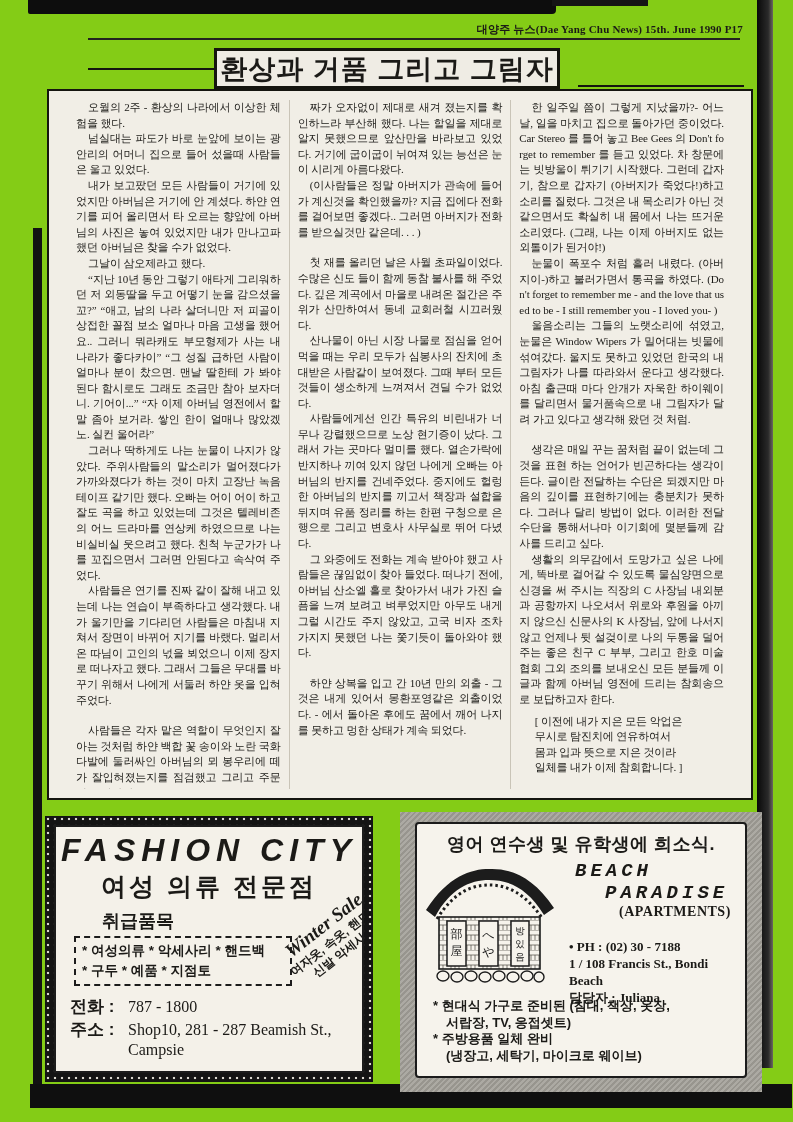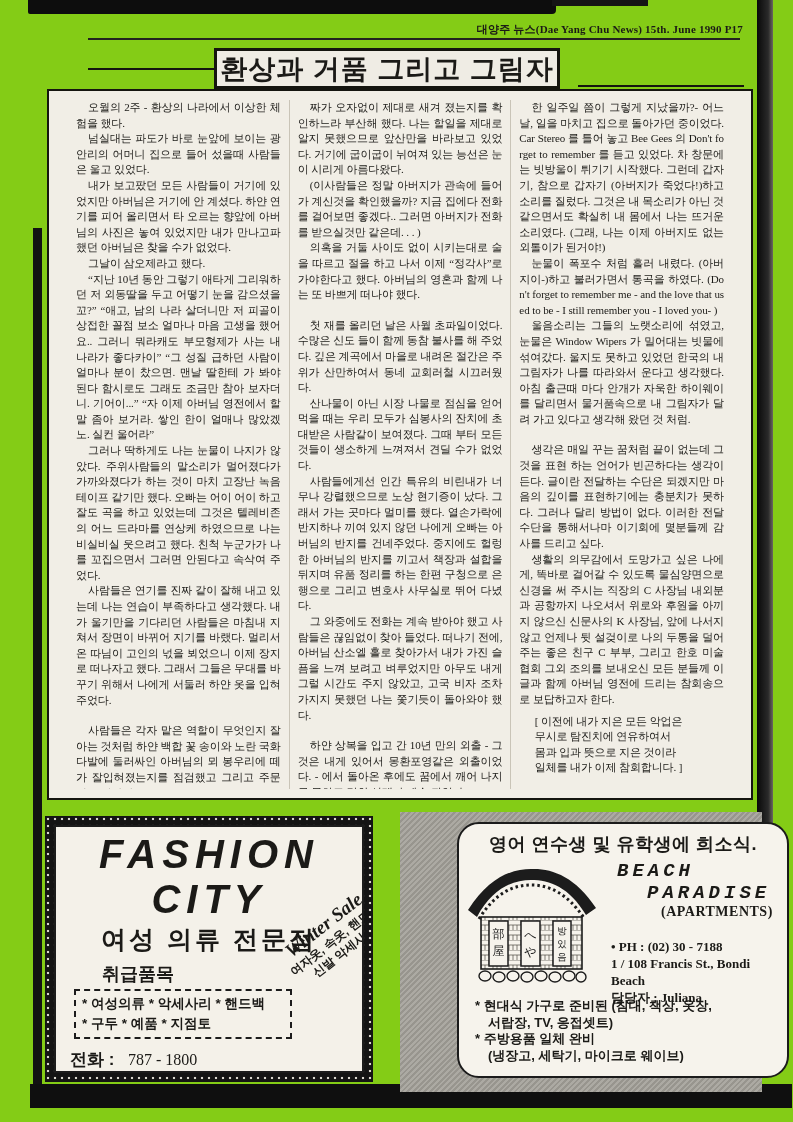--- a/index.html
+++ b/index.html
@@ -45,21 +45,21 @@
 
   
   .ad-fashion {
     position:absolute; left:45px; top:816px; width:328px; height:266px;
     background-color:#141414;
     background-image: radial-gradient(circle at 3px 3px, #d9d6cd 1.2px, transparent 1.6px);
     background-size:7px 7px; padding:9px;
   }
   .fc-inner { position:relative; width:100%; height:100%; background:#f4f1e9; border:2px solid #1c1c1c; overflow:hidden; }
   .fc-name { margin-top:5px; text-align:center; font-family:"Liberation Sans","DejaVu Sans",sans-serif;
-             font-weight:bold; font-style:italic; font-size:40px; letter-spacing:6px; }
+             font-weight:bold; font-style:italic; font-size:32px; letter-spacing:6px; }
   .fc-sub  { text-align:center; font-family:"Liberation Sans","DejaVu Sans",sans-serif;
              font-weight:bold; font-size:25px; letter-spacing:3px; margin-top:1px; }
   .fc-items-label { margin:6px 0 3px 46px; font-family:"Liberation Sans","DejaVu Sans",sans-serif; font-weight:bold; font-size:18px; }
   .fc-items-box { margin-left:18px; width:218px; border:2px dashed #1c1c1c; padding:3px 6px;
                   font-family:"Liberation Sans","DejaVu Sans",sans-serif; font-weight:bold; font-size:13.5px; line-height:20px; white-space:nowrap; }
   .fc-sale { position:absolute; left:202px; top:84px; width:150px; transform:rotate(-38deg); text-align:center; }
   .fc-sale .s1 { font-weight:bold; font-style:italic; font-size:19px; }
   .fc-sale .s2, .fc-sale .s3 { font-family:"Liberation Sans","DejaVu Sans",sans-serif; font-weight:bold; font-size:12px; line-height:15px; }
   .fc-contact { margin:9px 0 16px 14px; }
   .fc-row { display:flex; align-items:baseline; }
@@ -67,21 +67,21 @@
   .fc-row .val { font-size:16px; }
   .fc-city { margin-left:58px; font-size:16px; }
 
   
   .ad-beach {
     position:absolute; left:400px; top:812px; width:362px; height:280px;
     background:#a3a099;
     background-image: repeating-linear-gradient(135deg, rgba(255,255,255,.10) 0 2px, rgba(0,0,0,.07) 2px 4px);
     padding:10px 15px 14px 15px;
   }
-  .ab-inner { position:relative; width:100%; height:100%; background:#f6f3ec; border:2px solid #1b1b1b; border-radius:22px; padding:6px 10px; overflow:hidden;margin-left:42px; }
+  .ab-inner { position:relative; width:100%; height:100%; background:#f6f3ec; border:2px solid #1b1b1b; border-radius:4px; padding:6px 10px; overflow:hidden; }
   .ab-headline { text-align:center; font-family:"Liberation Sans","DejaVu Sans",sans-serif; font-weight:bold; font-size:18px; letter-spacing:.5px; margin-top:2px; }
   .ab-illu { position:absolute; left:6px; top:36px; width:134px; height:124px; }
   .ab-brand { position:absolute; left:158px; top:36px; font-family:"Liberation Mono","DejaVu Sans Mono",monospace; font-weight:bold; font-style:italic; }
   .ab-brand .b1 { font-size:19px; letter-spacing:4px; }
   .ab-brand .b2 { font-size:19px; letter-spacing:4px; margin-left:30px; }
   .ab-brand .b3 { font-family:"Liberation Serif",serif; font-style:normal; font-size:14px; font-weight:bold; margin-left:44px; letter-spacing:.5px; }
   .ab-contact { position:absolute; left:152px; top:114px; font-weight:bold; font-size:13px; line-height:17px; }
   .ab-features { position:absolute; left:16px; top:174px; right:8px; font-family:"Liberation Sans","DejaVu Sans",sans-serif; font-weight:bold; font-size:13px; line-height:16.5px; }
   .ab-features .cont { padding-left:13px; }
 </style>
@@ -112,21 +112,20 @@
       <p>내가 보고팠던 모든 사람들이 거기에 있었지만 아버님은 거기에 안 계셨다. 하얀 연기를 피어 올리면서 타 오르는 향앞에 아버님의 사진은 놓여 있었지만 내가 만나고파 했던 아버님은 찾을 수가 없었다.</p>
       <p>그날이 삼오제라고 했다.</p>
       <p>“지난 10년 동안 그렇기 애타게 그리워하던 저 외동딸을 두고 어떻기 눈을 감으셨을꼬?” “애고, 남의 나라 살더니만 저 피골이 상접한 꼴점 보소 얼마나 마음 고생을 했어요.. 그러니 뭐라캐도 부모형제가 사는 내 나라가 좋다카이” “그 성질 급하던 사람이 얼마나 분이 찼으면. 맨날 딸한테 가 봐야 된다 함시로도 그래도 조금만 참아 보자더니. 기어이...” “자 이제 아버님 영전에서 할말 좀아 보거라. 쌓인 한이 얼매나 많았겠노. 실컨 울어라”</p>
       <p>그러나 딱하게도 나는 눈물이 나지가 않았다. 주위사람들의 말소리가 멀어졌다가 가까와졌다가 하는 것이 마치 고장난 녹음테이프 같기만 했다. 오빠는 어이 어이 하고 잘도 곡을 하고 있었는데 그것은 텔레비존의 어느 드라마를 연상케 하였으므로 나는 비실비실 웃으려고 했다. 친척 누군가가 나를 꼬집으면서 그러면 안된다고 속삭여 주었다.</p>
       <p>사람들은 연기를 진짜 같이 잘해 내고 있는데 나는 연습이 부족하다고 생각했다. 내가 울기만을 기다리던 사람들은 마침내 지쳐서 장면이 바뀌어 지기를 바랬다. 멀리서 온 따님이 고인의 넋을 뵈었으니 이제 장지로 떠나자고 했다. 그래서 그들은 무대를 바꾸기 위해서 나에게 서둘러 하얀 옷을 입혀 주었다.</p>
       <p class="gap">사람들은 각자 맡은 역할이 무엇인지 잘 아는 것처럼 하얀 백합 꽃 송이와 노란 국화다발에 둘러싸인 아버님의 뫼 봉우리에 떼가 잘입혀졌는지를 점검했고 그리고 주문한 묘비명에 글</p>
     </div>
     <div class="col">
       <p>짜가 오자없이 제대로 새겨 졌는지를 확인하느라 부산해 했다. 나는 할일을 제대로 알지 못했으므로 앞산만을 바라보고 있었다. 거기에 굽이굽이 뉘여져 있는 능선은 눈이 시리게 아름다왔다.</p>
       <p>(이사람들은 정말 아버지가 관속에 들어가 계신것을 확인했을까? 지금 집에다 전화를 걸어보면 좋겠다.. 그러면 아버지가 전화를 받으실것만 같은데. . . )</p>
-      <p>의혹을 거둘 사이도 없이 시키는대로 술을 따르고 절을 하고 나서 이제 “정각사”로 가야한다고 했다. 아버님의 영혼과 함께 나는 또 바쁘게 떠나야 했다.</p>
       <p class="gap">첫 재를 올리던 날은 사월 초파일이었다. 수많은 신도 들이 함께 동참 불사를 해 주었다. 깊은 계곡에서 마을로 내려온 절간은 주위가 산만하여서 동네 교회러철 시끄러웠다.</p>
       <p>산나물이 아닌 시장 나물로 점심을 얻어 먹을 때는 우리 모두가 심봉사의 잔치에 초대받은 사람같이 보여졌다. 그때 부터 모든것들이 생소하게 느껴져서 견딜 수가 없었다.</p>
       <p>사람들에게선 인간 특유의 비린내가 너무나 강렬했으므로 노상 현기증이 났다. 그래서 가는 곳마다 멀미를 했다. 열손가락에 반지하나 끼여 있지 않던 나에게 오빠는 아버님의 반지를 건네주었다. 중지에도 헐렁한 아버님의 반지를 끼고서 책장과 설합을 뒤지며 유품 정리를 하는 한편 구청으로 은행으로 그리고 변호사 사무실로 뛰어 다녔다.</p>
       <p>그 와중에도 전화는 계속 받아야 했고 사람들은 끊임없이 찾아 들었다. 떠나기 전에, 아버님 산소엘 홀로 찾아가서 내가 가진 슬픔을 느껴 보려고 벼루었지만 아무도 내게 그럴 시간도 주지 않았고, 고국 비자 조차 가지지 못했던 나는 쫓기듯이 돌아와야 했다.</p>
       <p class="gap">하얀 상복을 입고 간 10년 만의 외출 - 그것은 내게 있어서 몽환포영같은 외출이었다. - 에서 돌아온 후에도 꿈에서 깨어 나지를 못하고 멍한 상태가 계속 되었다.</p>
     </div>
     <div class="col">
       <p>한 일주일 쯤이 그렇게 지났을까?- 어느날, 일을 마치고 집으로 돌아가던 중이었다. Car Stereo 를 틀어 놓고 Bee Gees 의 Don't forget to remember 를 듣고 있었다. 차 창문에는 빗방울이 튀기기 시작했다. 그런데 갑자기, 참으로 갑자기 (아버지가 죽었다!)하고 소리를 질렀다. 그것은 내 목소리가 아닌 것 같으면서도 확실히 내 몸에서 나는 뜨거운 소리였다. (그래, 나는 이제 아버지도 없는 외톨이가 된거야!)</p>
       <p>눈물이 폭포수 처럼 흘러 내렸다. (아버지이-)하고 불러가면서 통곡을 하였다. (Don't forget to remember me - and the love that used to be - I still remember you - I loved you- )</p>
       <p>울음소리는 그들의 노랫소리에 섞였고, 눈물은 Window Wipers 가 밀어대는 빗물에 섞여갔다. 울지도 못하고 있었던 한국의 내 그림자가 나를 따라와서 운다고 생각했다. 아침 출근때 마다 안개가 자욱한 하이웨이를 달리면서 물거품속으로 내 그림자가 달려 가고 있다고 생각해 왔던 것 처럼.</p>

